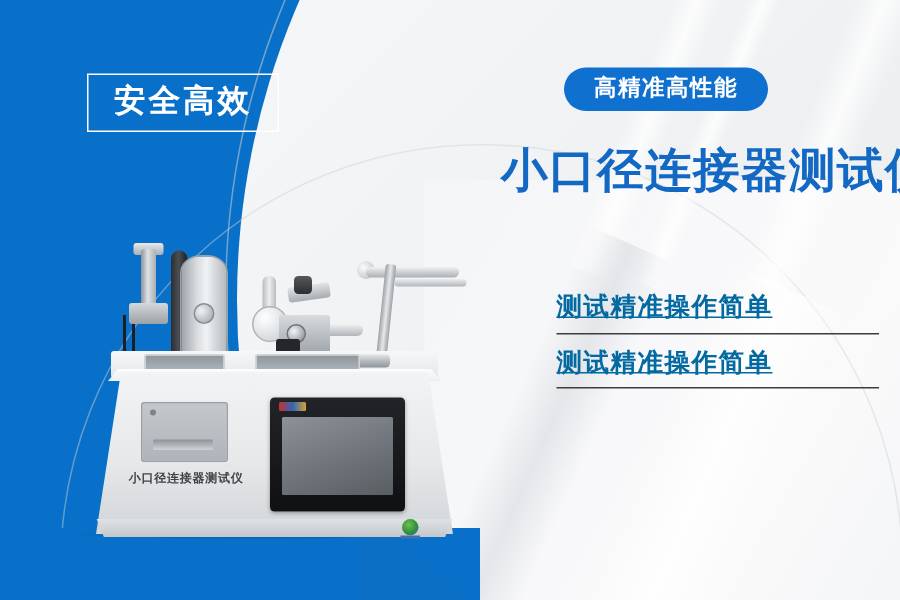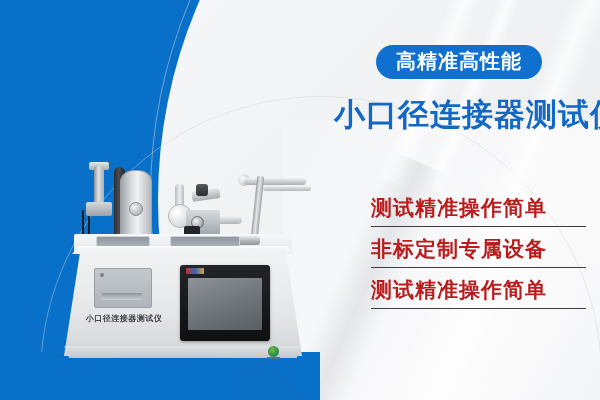--- a/index.html
+++ b/index.html
@@ -115,21 +115,21 @@
 
   
   .pill-badge {
     position: absolute;
     left: 376px;
     top: 45px;
     padding: 6px 20px 8px 20px;
     background: #1070cf;
     color: #ffffff;
     border-radius: 17px;
-    font-size: 20px;
+    font-size: 15px;
     font-weight: 700;
     letter-spacing: 1px;
     line-height: 1;
     white-space: nowrap;
   }
 
   .main-title {
     position: absolute;
     left: 334px;
     top: 96px;
@@ -146,26 +146,27 @@
     left: 371px;
     top: 196px;
     width: 215px;
   }
   .feature-row {
     padding-bottom: 6px;
     margin-bottom: 10px;
     border-bottom: 1.4px solid #3d3d3d;
   }
   .feature-text {
-    color: #b91c1c;
-    font-size: 21px;
+    color: #0369a1;
+    font-size: 17px;
     font-weight: 700;
     letter-spacing: 1px;
     line-height: 1.15;
     white-space: nowrap;
+    text-decoration: underline;
   }
 
   
   .machine {
     position: absolute;
     left: 58px;
     top: 160px;
     width: 250px;
     height: 215px;
   }
@@ -586,30 +587,28 @@
     <div class="hmi"></div>
     <div class="hmi-logo"></div>
     <div class="hmi-screen"></div>
 
     <div class="brand-logo">
       <div class="ring"></div>
       <div class="bar"></div>
     </div>
   </div>
 
+  <div class="left-badge">安全高效</div>
 
   <div class="pill-badge">高精准高性能</div>
 
   <div class="main-title">小口径连接器测试仪</div>
 
   <div class="features">
     <div class="feature-row">
       <div class="feature-text">测试精准操作简单</div>
     </div>
     <div class="feature-row">
-      <div class="feature-text">非标定制专属设备</div>
-    </div>
-    <div class="feature-row">
       <div class="feature-text">测试精准操作简单</div>
     </div>
   </div>
 
 </div>
 
 </body></html>

